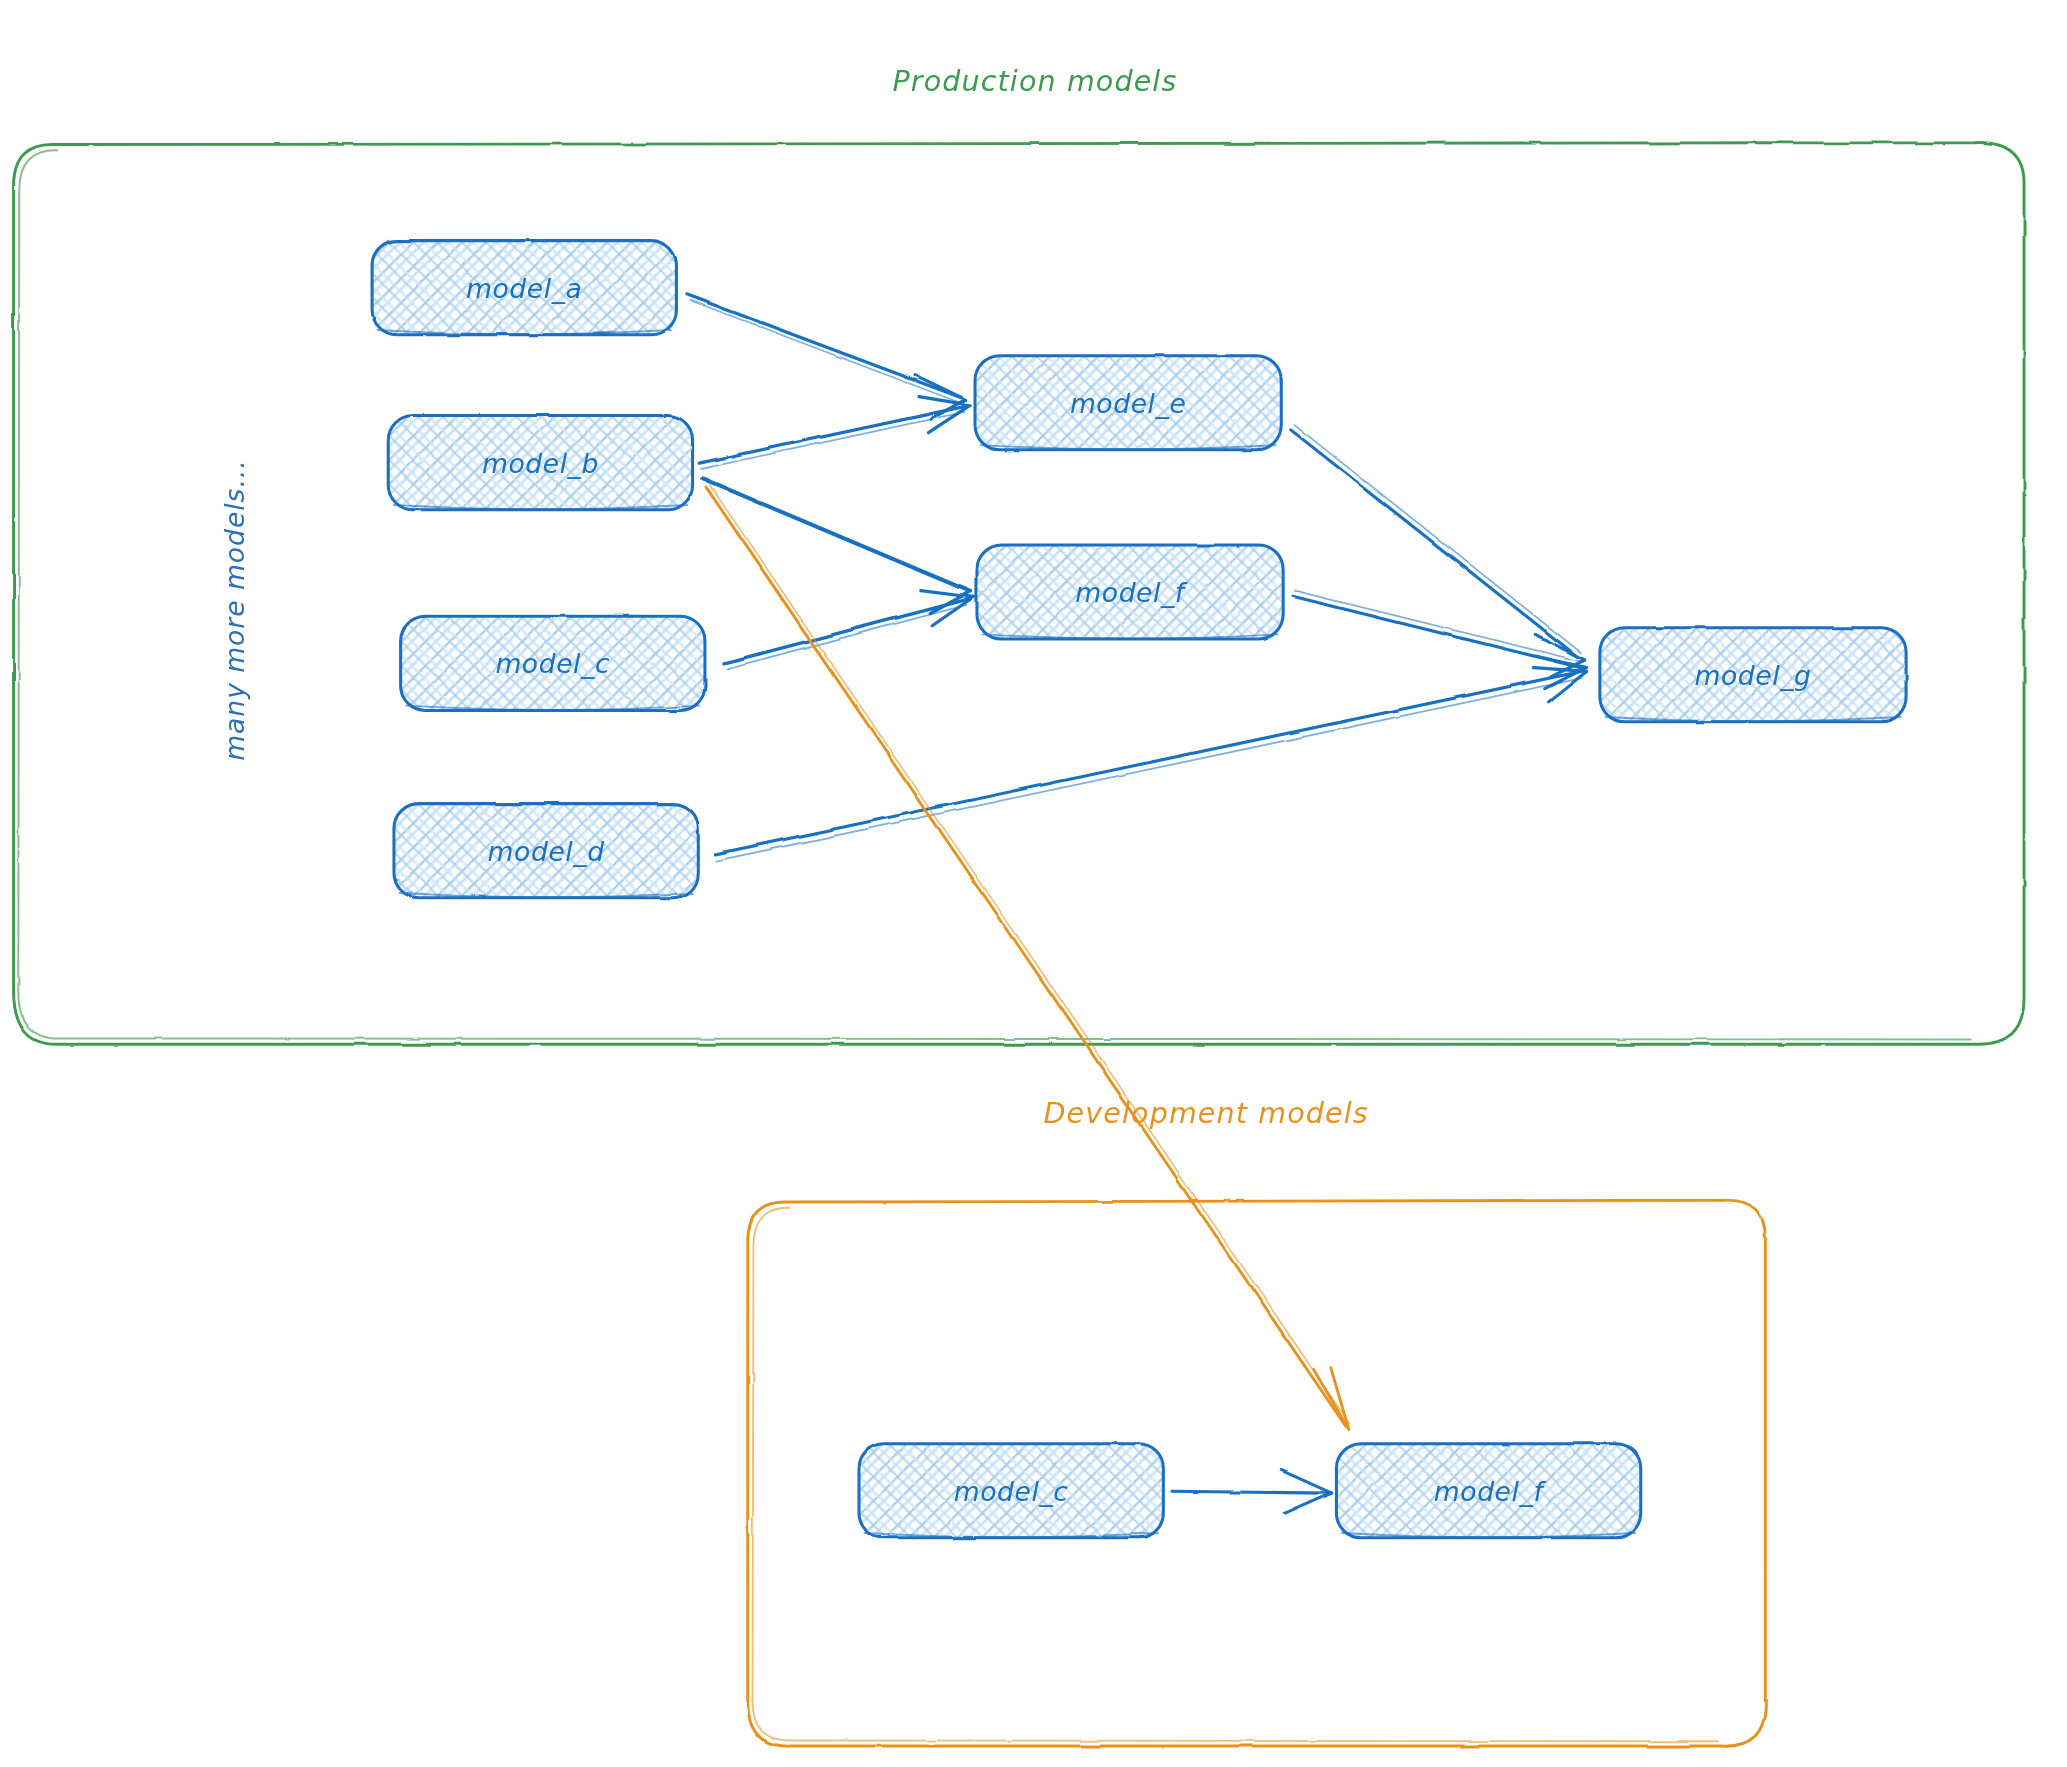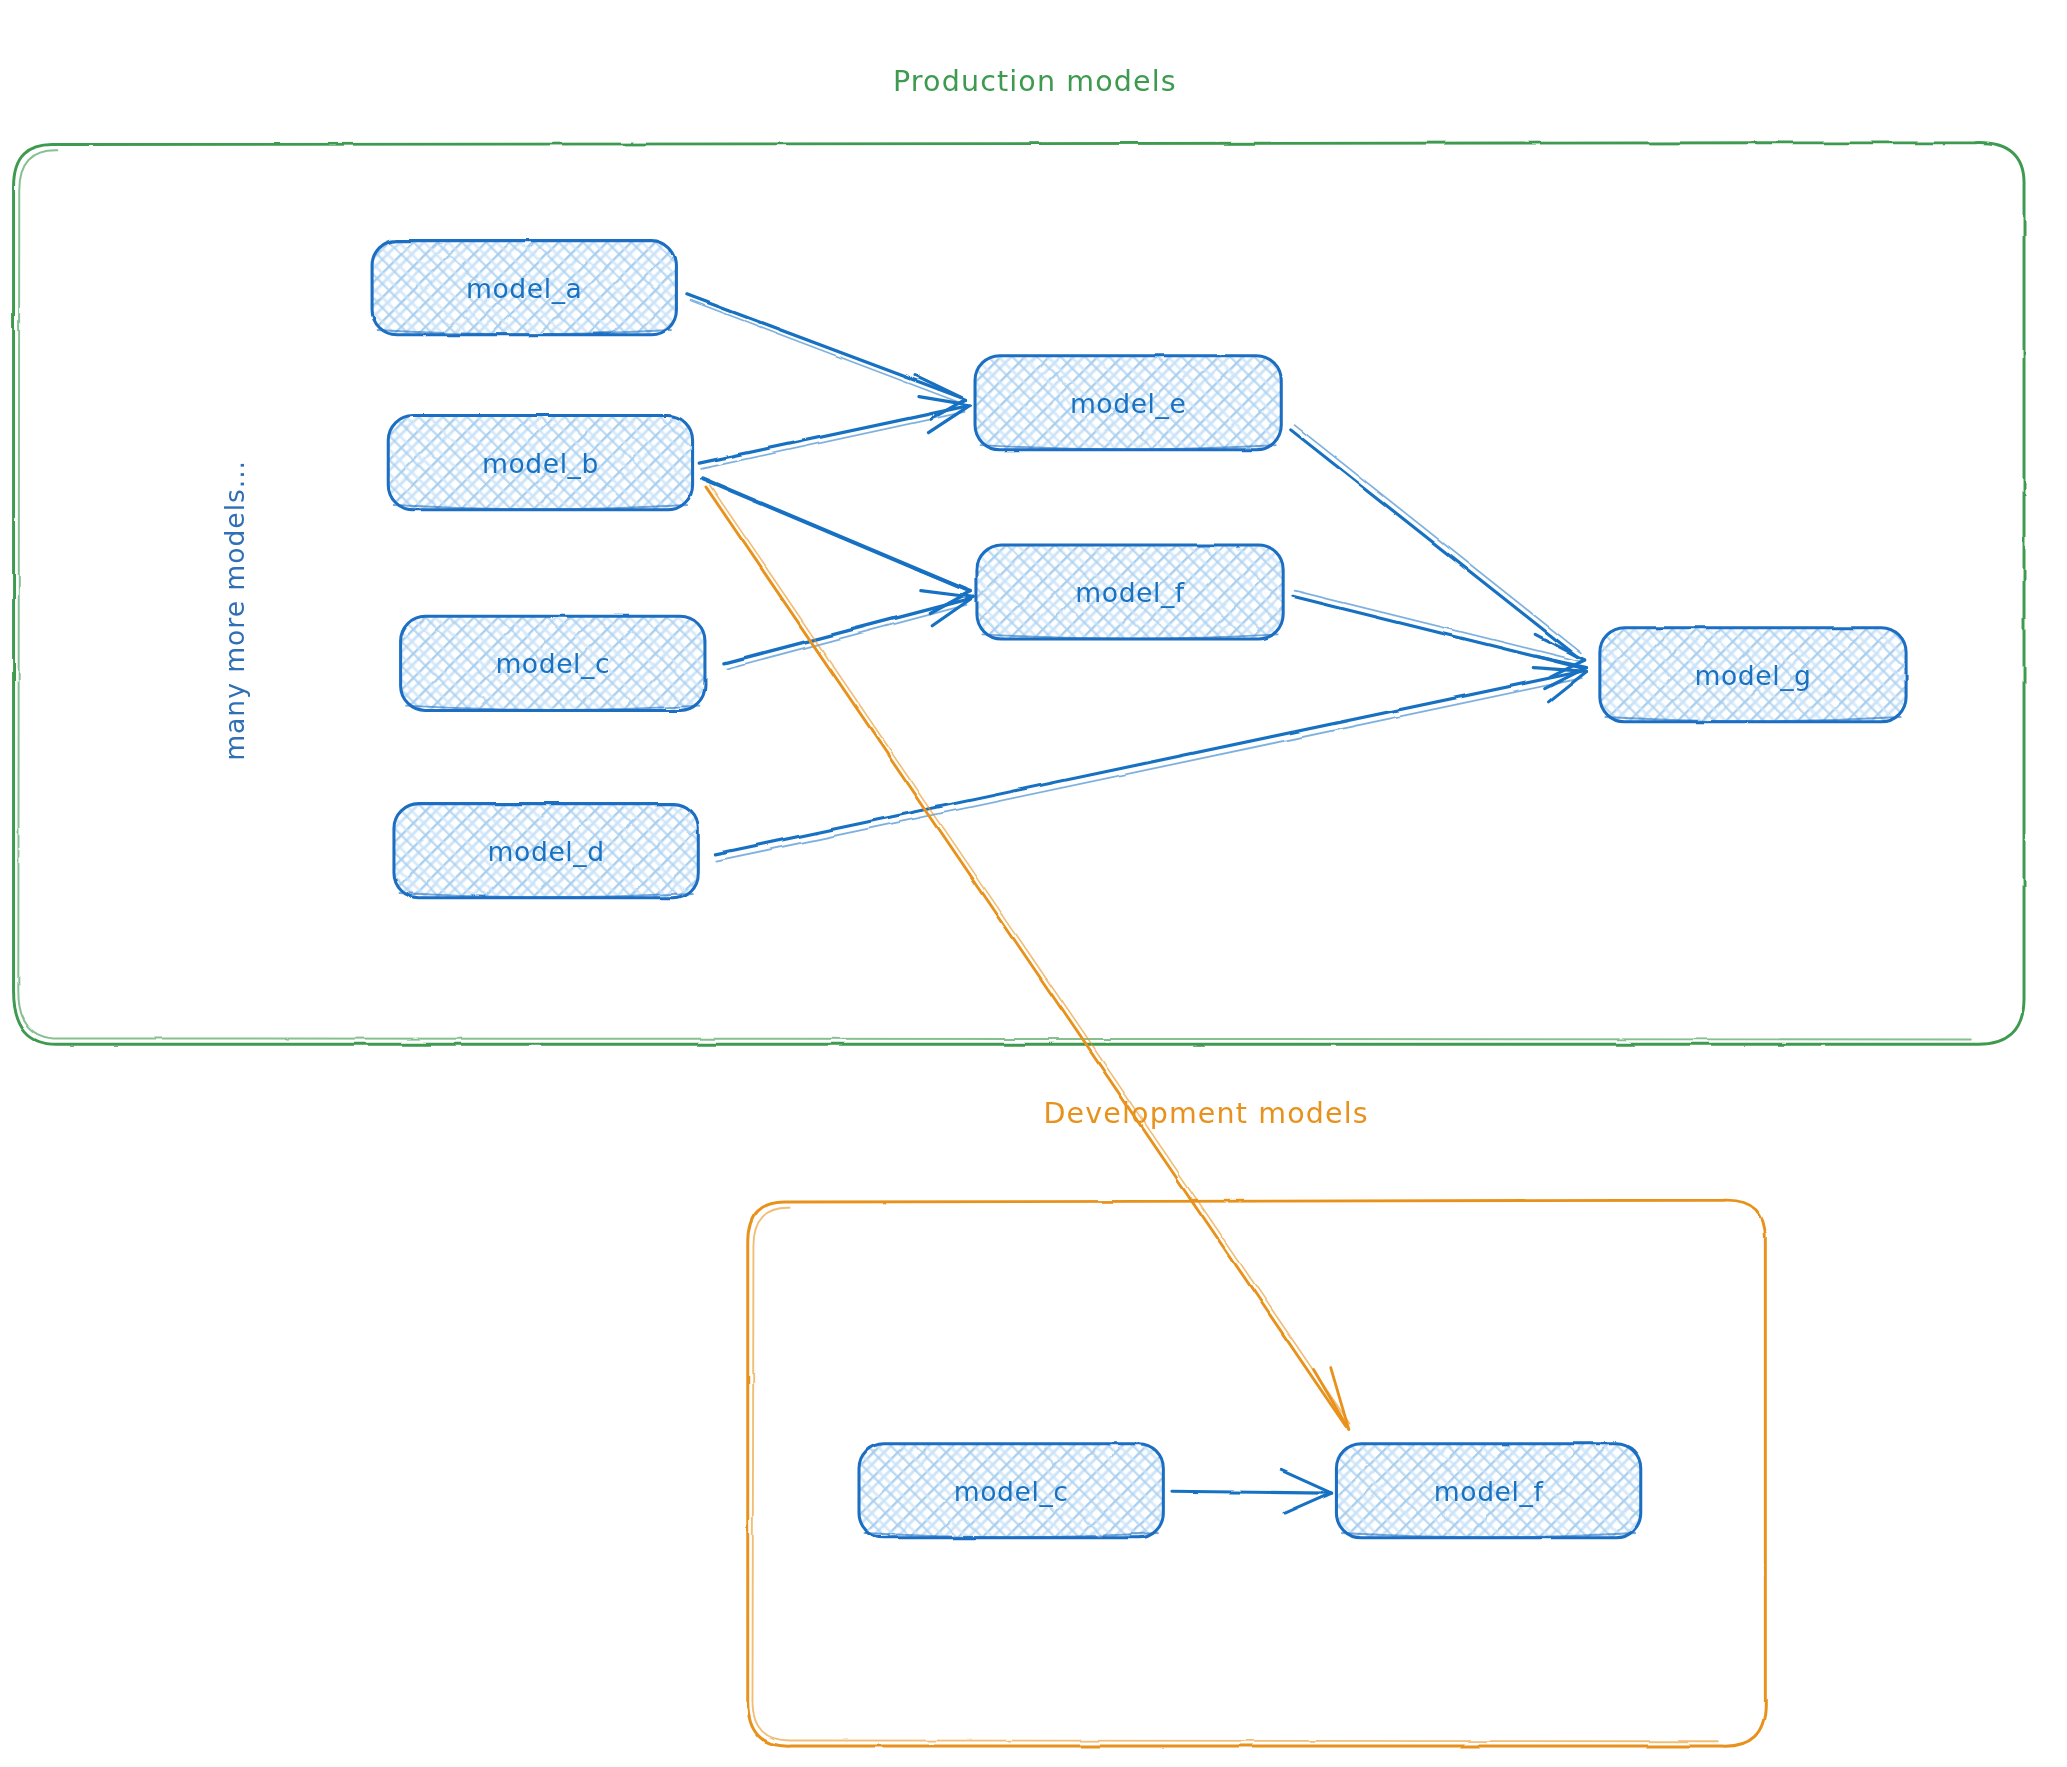--- a/index.html
+++ b/index.html
@@ -10,20 +10,21 @@
   }
   body {
     font-family: "DejaVu Sans", sans-serif;
   }
   #canvas {
     position: relative;
     width: 2064px;
     height: 1767px;
     background: #ffffff;
     overflow: hidden;
+    font-style: italic;
   }
   #diagram-svg {
     position: absolute;
     inset: 0;
     width: 2068px;
     height: 1767px;
   }
   .grp-title {
     font-family: "DejaVu Sans", sans-serif;
     font-size: 30px;

